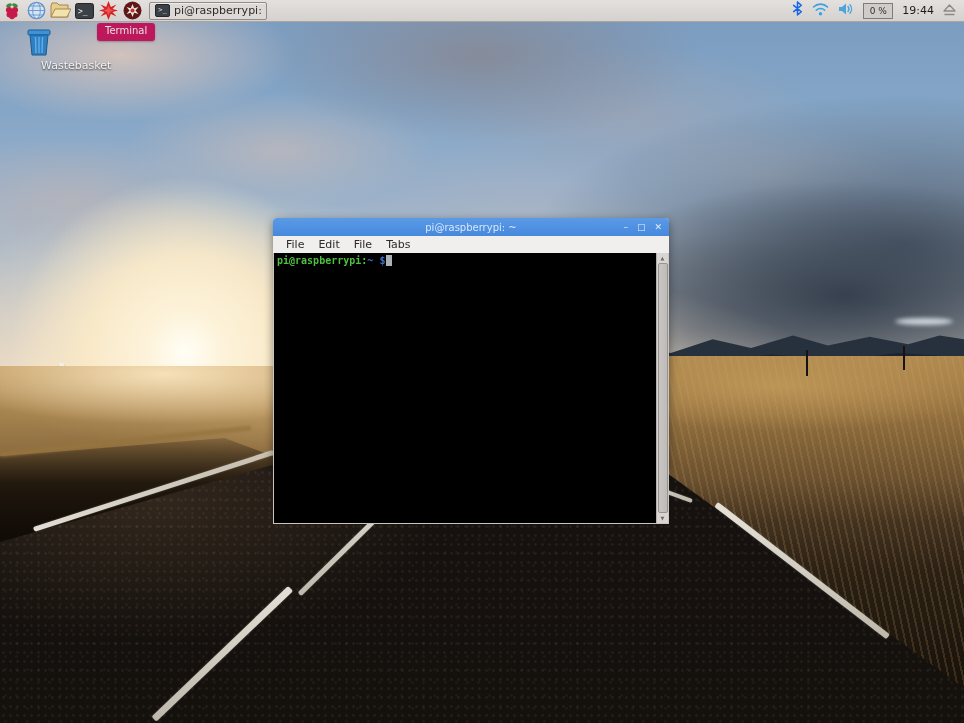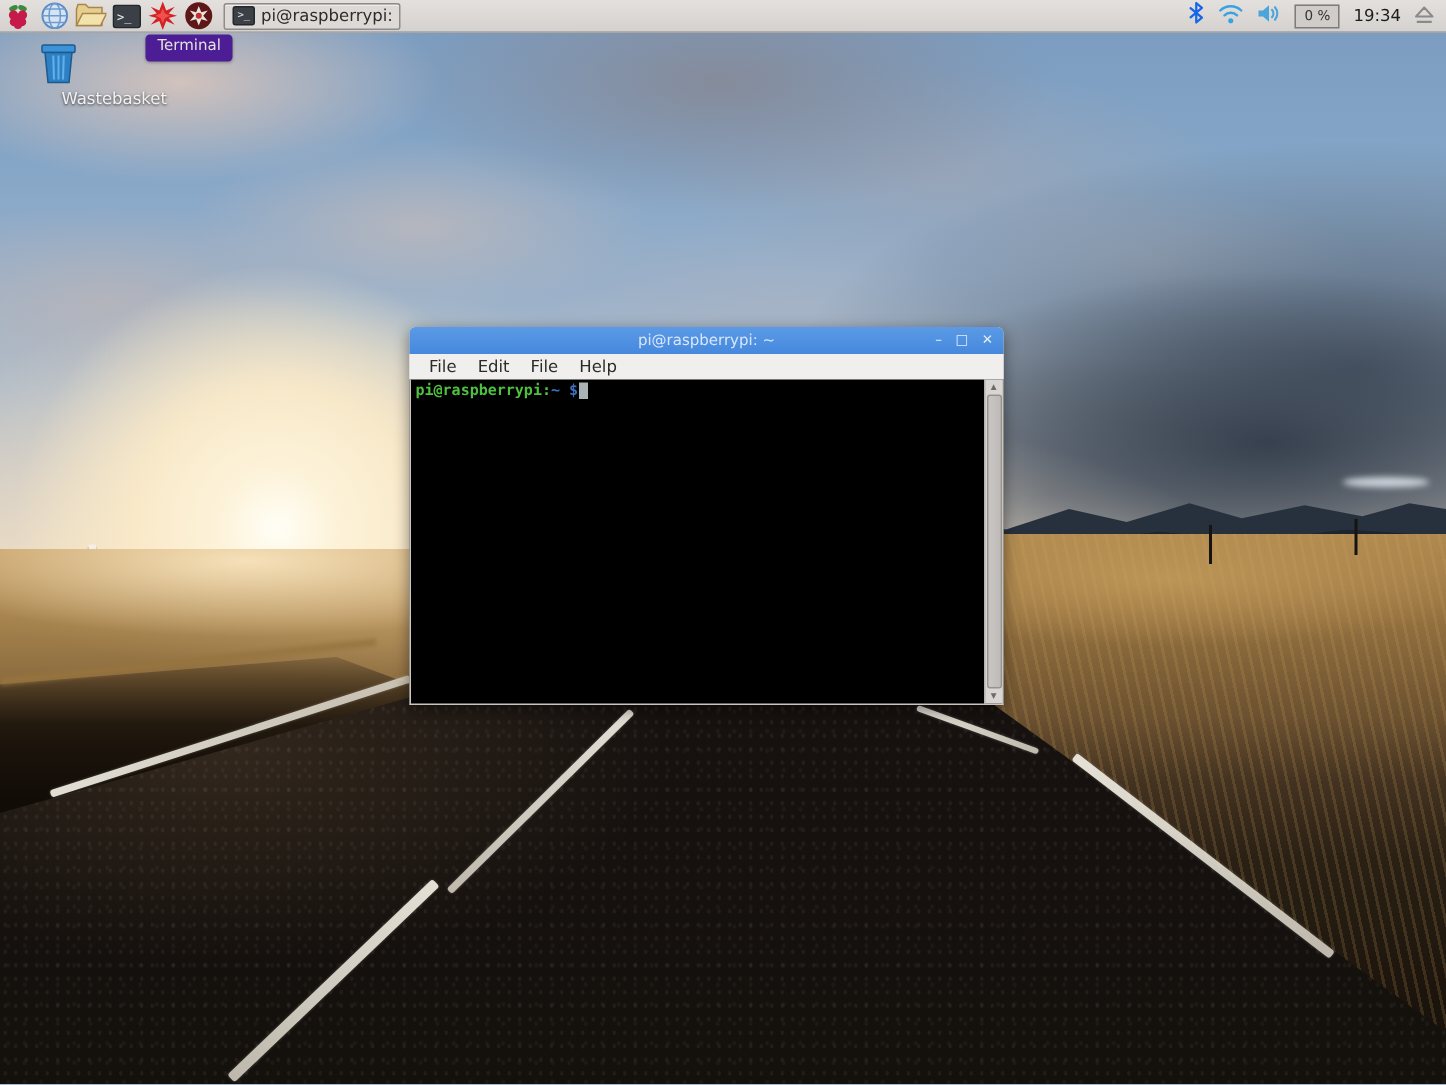--- a/index.html
+++ b/index.html
@@ -70,37 +70,37 @@
   
   .taskbar { position:absolute; left:0; top:0; width:964px; height:22px; background:linear-gradient(180deg,#e3e0dd,#d5d1ce); border-bottom:1px solid #a9a5a2; display:flex; align-items:center; z-index:50; }
   .launcher { width:24px; height:20px; display:flex; align-items:center; justify-content:center; }
   .launcher svg { display:block; }
   .task-btn { margin-left:5px; height:18px; width:118px; display:flex; align-items:center; gap:4px; padding:0 5px; background:#dcd9d6; border:1px solid #8f8c89; border-radius:2px; box-shadow:inset 0 1px 0 rgba(255,255,255,.5); }
   .task-btn .mini-term { width:15px; height:13px; background:#3b4046; border:1px solid #23272b; border-radius:2px; color:#dfe3e6; font-family:"DejaVu Sans Mono",monospace; font-size:7px; line-height:11px; text-align:center; flex:0 0 auto; }
   .task-btn .lbl { font-size:11px; color:#2e2c2a; white-space:nowrap; overflow:hidden; }
   .tray { margin-left:auto; display:flex; align-items:center; gap:9px; padding-right:8px; }
   .cpu { width:30px; height:16px; background:#cfccc9; border:1px solid #7e7b78; font-size:9px; color:#333; display:flex; align-items:center; justify-content:center; }
   .clock { font-size:11px; color:#1c1c1c; }
-  .tooltip { position:absolute; left:97px; top:23px; height:18px; padding:2px 8px; background:#4c1d95; color:#e3e1df; font-size:10px; border-radius:3px; box-shadow:0 1px 2px rgba(0,0,0,.25); z-index:60; }
+  .tooltip { position:absolute; left:97px; top:23px; height:18px; padding:2px 8px; background:#be185d; color:#e3e1df; font-size:10px; border-radius:3px; box-shadow:0 1px 2px rgba(0,0,0,.25); z-index:60; }
 
   
   .wastebasket { position:absolute; left:10px; top:28px; width:58px; text-align:center; z-index:10; }
   .wastebasket .glyph { margin:0 auto; width:26px; height:28px; }
   .wastebasket .lbl { margin-top:3px; font-size:11px; color:#f2f2f2; text-shadow:0 1px 2px rgba(0,0,0,.75);margin-left:31px; }
 
   
   .window { position:absolute; left:273px; top:218px; width:396px; height:252px; z-index:30;
     border-radius:4px 4px 2px 2px; box-shadow:0 3px 10px rgba(0,0,0,.45); background:#f1efed; }
   .titlebar { height:18px; background:linear-gradient(180deg,#5a9ae6,#4688dd); border-radius:4px 4px 0 0; position:relative; display:flex; align-items:center; justify-content:center; }
   .titlebar .title { font-size:10px; color:rgba(228,238,252,.92); }
   .win-controls { position:absolute; right:7px; top:0; height:18px; display:flex; align-items:center; gap:9px; }
   .win-controls span { font-size:9px; color:#e6eefb; line-height:18px; }
   .menubar { height:17px; background:#f1efed; display:flex; align-items:center; padding-left:6px; }
   .menubar span { font-size:11px; color:#2b2b2b; padding:0 7px;text-align:right; }
-  .term-body { position:relative; height:217px; background:#000; border:1px solid #c9c5c1; border-top:none; display:flex; }
+  .term-body { position:relative; height:271px; background:#000; border:1px solid #c9c5c1; border-top:none; display:flex; }
   .term-text { flex:1; padding:2px 1px 0 3px; font-family:"DejaVu Sans Mono",monospace; font-size:10px; font-weight:bold; line-height:12px; white-space:pre; }
   .p-green { color:#4fbf3f; }
   .p-blue { color:#3d6ec0; }
   .cursor { display:inline-block; width:6px; height:11px; background:#a9b2b5; vertical-align:text-bottom; margin-left:1px; }
   .scrollbar { width:12px; background:#d8d5d2; border-left:1px solid #b3b0ad; display:flex; flex-direction:column; align-items:center; }
   .sb-arrow { height:10px; font-size:5px; color:#6e6b68; line-height:10px; }
   .sb-thumb { flex:1; width:10px; margin:0 0 0 0; background:linear-gradient(90deg,#c9c6c3,#bdbab7); border:1px solid #96938f; border-radius:2px; }
 </style>
 </head>
 <body>
@@ -203,21 +203,21 @@
         </svg>
       </span>
       <span>
         <svg width="16" height="14" viewBox="0 0 16 14">
           <polygon points="1,5 4,5 8,1.5 8,12.5 4,9 1,9" fill="#4aa5dc"></polygon>
           <path d="M10 4.5 A 4 4 0 0 1 10 9.5" fill="none" stroke="#4aa5dc" stroke-width="1.4" stroke-linecap="round"></path>
           <path d="M12 2.8 A 6.5 6.5 0 0 1 12 11.2" fill="none" stroke="#4aa5dc" stroke-width="1.4" stroke-linecap="round"></path>
         </svg>
       </span>
       <span class="cpu">0 %</span>
-      <span class="clock">19:34</span>
+      <span class="clock">19:44</span>
       <span>
         <svg width="13" height="12" viewBox="0 0 13 12">
           <polygon points="6.5,1 12,7 1,7" fill="none" stroke="#8a8a8a" stroke-width="1.3" stroke-linejoin="round"></polygon>
           <line x1="1.5" y1="10.5" x2="11.5" y2="10.5" stroke="#8a8a8a" stroke-width="1.5"></line>
         </svg>
       </span>
     </div>
   </div>
 
   <div class="tooltip">Terminal</div>
@@ -241,21 +241,21 @@
       <div class="win-controls">
         <span>–</span>
         <span>□</span>
         <span>✕</span>
       </div>
     </div>
     <div class="menubar">
       <span>File</span>
       <span>Edit</span>
       <span>File</span>
-      <span>Help</span>
+      <span>Tabs</span>
     </div>
     <div class="term-body">
       <div class="term-text"><span class="p-green">pi@raspberrypi</span><span class="p-green">:</span><span class="p-blue">~</span><span> </span><span class="p-blue">$</span><span class="cursor"></span></div>
       <div class="scrollbar">
         <div class="sb-arrow">▲</div>
         <div class="sb-thumb"></div>
         <div class="sb-arrow">▼</div>
       </div>
     </div>
   </div>

